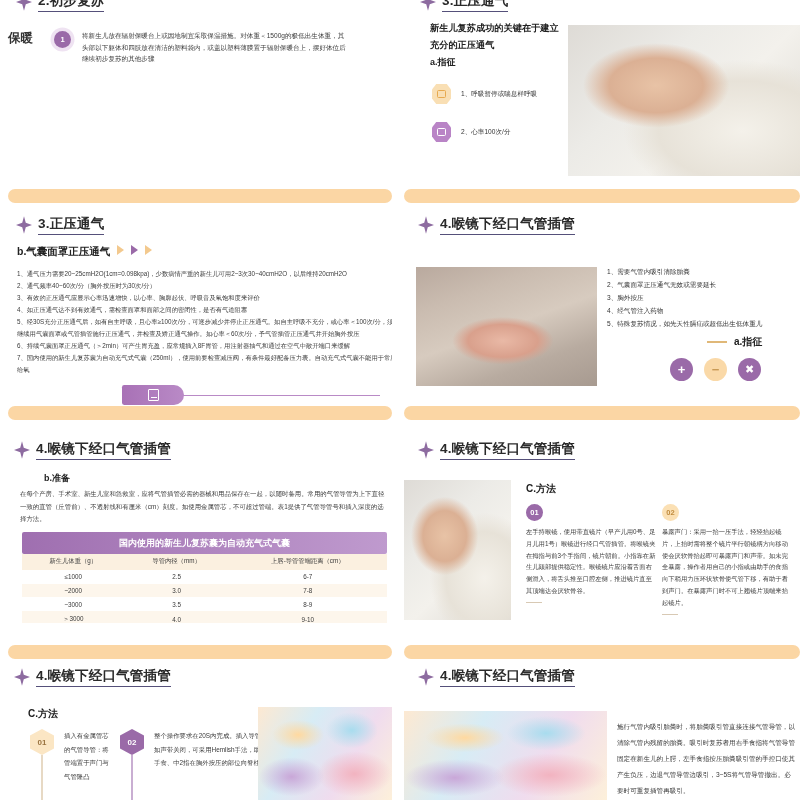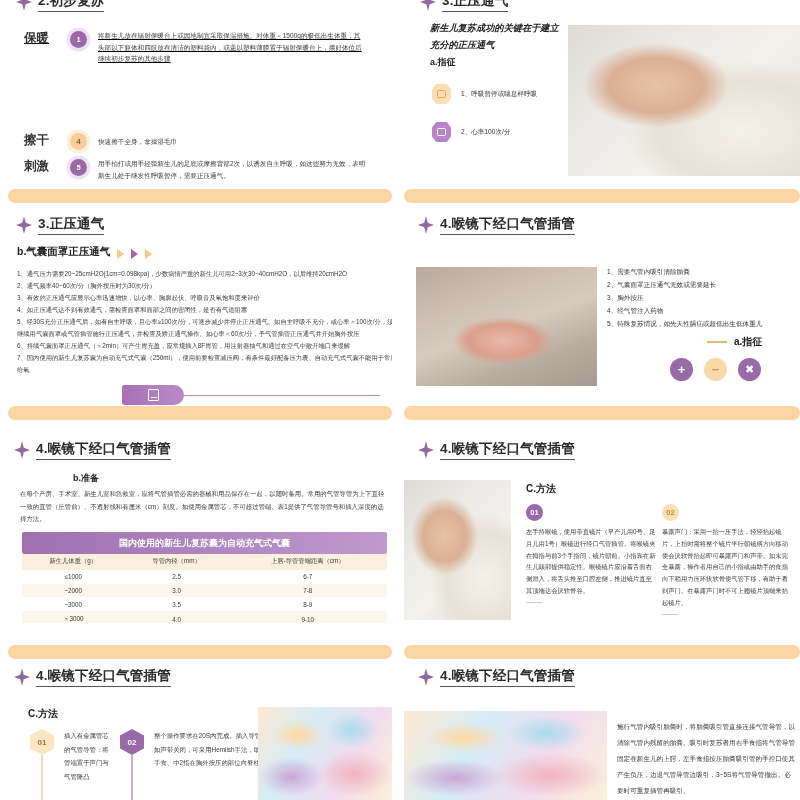--- a/index.html
+++ b/index.html
@@ -72,21 +72,21 @@
     clip-path: polygon(22% 0,78% 0,100% 28%,100% 72%,78% 100%,22% 100%,0 72%,0 28%);
   }
   .hexicon.o { background: #f9dfb4; }
   .hexicon.p { background: #b984c6; }
   .hexicon .gl { width: 9px; height: 8px; border: 1.2px solid #fff; border-radius: 1.5px; }
   .hexicon.o .gl { border-color: #e7a94e; }
   .ind-text { font-size: 6.6px; color: #333; }
   .photo { position: absolute; background-size: cover; background-position: center; }
 
   
-  .bhead { position: absolute; display: flex; align-items: flex-end; gap: 7px; }
+  .bhead { position: absolute; display: flex; align-items: flex-start; gap: 7px; }
   .bhead-t { font-size: 10.5px; font-weight: bold; color: #222; }
   .tri { width: 0; height: 0; border-left: 7px solid #f3c98e; border-top: 5px solid transparent; border-bottom: 5px solid transparent; }
   .tri.p { border-left-color: #9a6aa8; }
   .numlist { position: absolute; font-size: 6.3px; color: #3a3a3a; line-height: 11.6px; width: 380px; }
   .numlist p { margin-bottom: 0.5px; }
   .tab-btn {
     position: absolute; width: 62px; height: 20px; border-radius: 3px 14px 14px 3px;
     background: linear-gradient(90deg,#a871b6,#b98ac6);
     display:flex; align-items:center; justify-content:center;
   }
@@ -170,51 +170,37 @@
 <div class="deck">
 
   <div class="slide" style="left:0;top:-14px;width:392px;height:203px;">
     <div class="sl-title" style="left:16px;top:6px;">
       <svg class="sparkle" viewBox="0 0 20 22">
           <path d="M10 0 L12.2 8.2 L20 11 L12.2 13.8 L10 22 L7.8 13.8 L0 11 L7.8 8.2 Z" fill="#8d6ba0"></path>
         </svg>
       <span class="sl-title-text">2.初步复苏</span>
     </div>
 
-    <div class="step-row" style="left:24px;top:44px;width:360px;text-decoration:underline;">
+    <div class="step-row" style="left:8px;top:44px;width:360px;">
       <span class="step-label">保暖</span>
       <span class="badge-wrap">
           <span class="badge p">1</span>
         </span>
       <span class="step-text" style="width:272px;">将新生儿放在辐射保暖台上或因地制宜采取保温措施。对体重＜1500g的极低出生体重，其头部以下躯体和四肢放在清洁的塑料袋内，或盖以塑料薄膜置于辐射保暖台上，摆好体位后继续初步复苏的其他步骤</span>
     </div>
-    <div class="step-row" style="left:24px;top:146px;width:360px;">
-      <span class="step-label">擦干</span>
-      <span class="badge-wrap">
-          <span class="badge o">4</span>
-        </span>
-      <span class="step-text" style="width:272px;padding-top:4px;">快速擦干全身，拿掉湿毛巾</span>
-    </div>
-    <div class="step-row" style="left:24px;top:172px;width:360px;">
-      <span class="step-label">刺激</span>
-      <span class="badge-wrap">
-          <span class="badge p">5</span>
-        </span>
-      <span class="step-text" style="width:272px;">用手拍打或用手轻弹新生儿的足底或摩擦背部2次，以诱发自主呼吸，如这些努力无效，表明新生儿处于继发性呼吸暂停，需要正压通气。</span>
-    </div>
   </div>
 
   <div class="slide" style="left:404px;top:-14px;width:396px;height:203px;">
     <div class="sl-title" style="left:16px;top:6px;">
       <svg class="sparkle" viewBox="0 0 20 22">
           <path d="M10 0 L12.2 8.2 L20 11 L12.2 13.8 L10 22 L7.8 13.8 L0 11 L7.8 8.2 Z" fill="#8d6ba0"></path>
         </svg>
       <span class="sl-title-text">3.正压通气</span>
     </div>
-    <div class="lead" style="left:26px;top:34px;font-style:italic;">新生儿复苏成功的关键在于建立充分的正压通气</div>
+    <div class="lead" style="left:26px;top:34px;">新生儿复苏成功的关键在于建立充分的正压通气</div>
     <div class="sub-head" style="left:26px;top:70px;">a.指征</div>
 
     <div class="ind-row" style="left:28px;top:98px;">
       <span class="hexicon o">
           <span class="gl"></span>
         </span>
       <span class="ind-text">1、呼吸暂停或喘息样呼吸</span>
     </div>
     <div class="ind-row" style="left:28px;top:136px;">
       <span class="hexicon p">
@@ -294,21 +280,21 @@
   <div class="band" style="left:404px;top:406px;width:396px;"></div>
 
   <div class="slide" style="left:0;top:420px;width:392px;height:203px;">
     <div class="sl-title" style="left:14px;top:20px;">
       <svg class="sparkle" viewBox="0 0 20 22">
           <path d="M10 0 L12.2 8.2 L20 11 L12.2 13.8 L10 22 L7.8 13.8 L0 11 L7.8 8.2 Z" fill="#8d6ba0"></path>
         </svg>
       <span class="sl-title-text">4.喉镜下经口气管插管</span>
     </div>
 
-    <div class="sub-head" style="left:36px;top:52px;padding-left:37px;">b.准备</div>
+    <div class="sub-head" style="left:7px;top:52px;padding-left:37px;">b.准备</div>
     <div class="bodytext" style="left:20px;top:68px;">在每个产房、手术室、新生儿室和急救室，应将气管插管必需的器械和用品保存在一起，以随时备用。常用的气管导管为上下直径一致的直管（丘管前）、不透射线和有厘米（cm）刻度。如使用金属管芯，不可超过管端。表1提供了气管导管号和插入深度的选择方法。</div>
 
     <table class="tbl" style="left:22px;top:112px;">
       <tbody>
           <tr>
             <td class="th-main" colspan="3">国内使用的新生儿复苏囊为自动充气式气囊</td>
           </tr>
       <tr class="hdr">
         <td>新生儿体重（g）</td>
         <td>导管内径（mm）</td>

